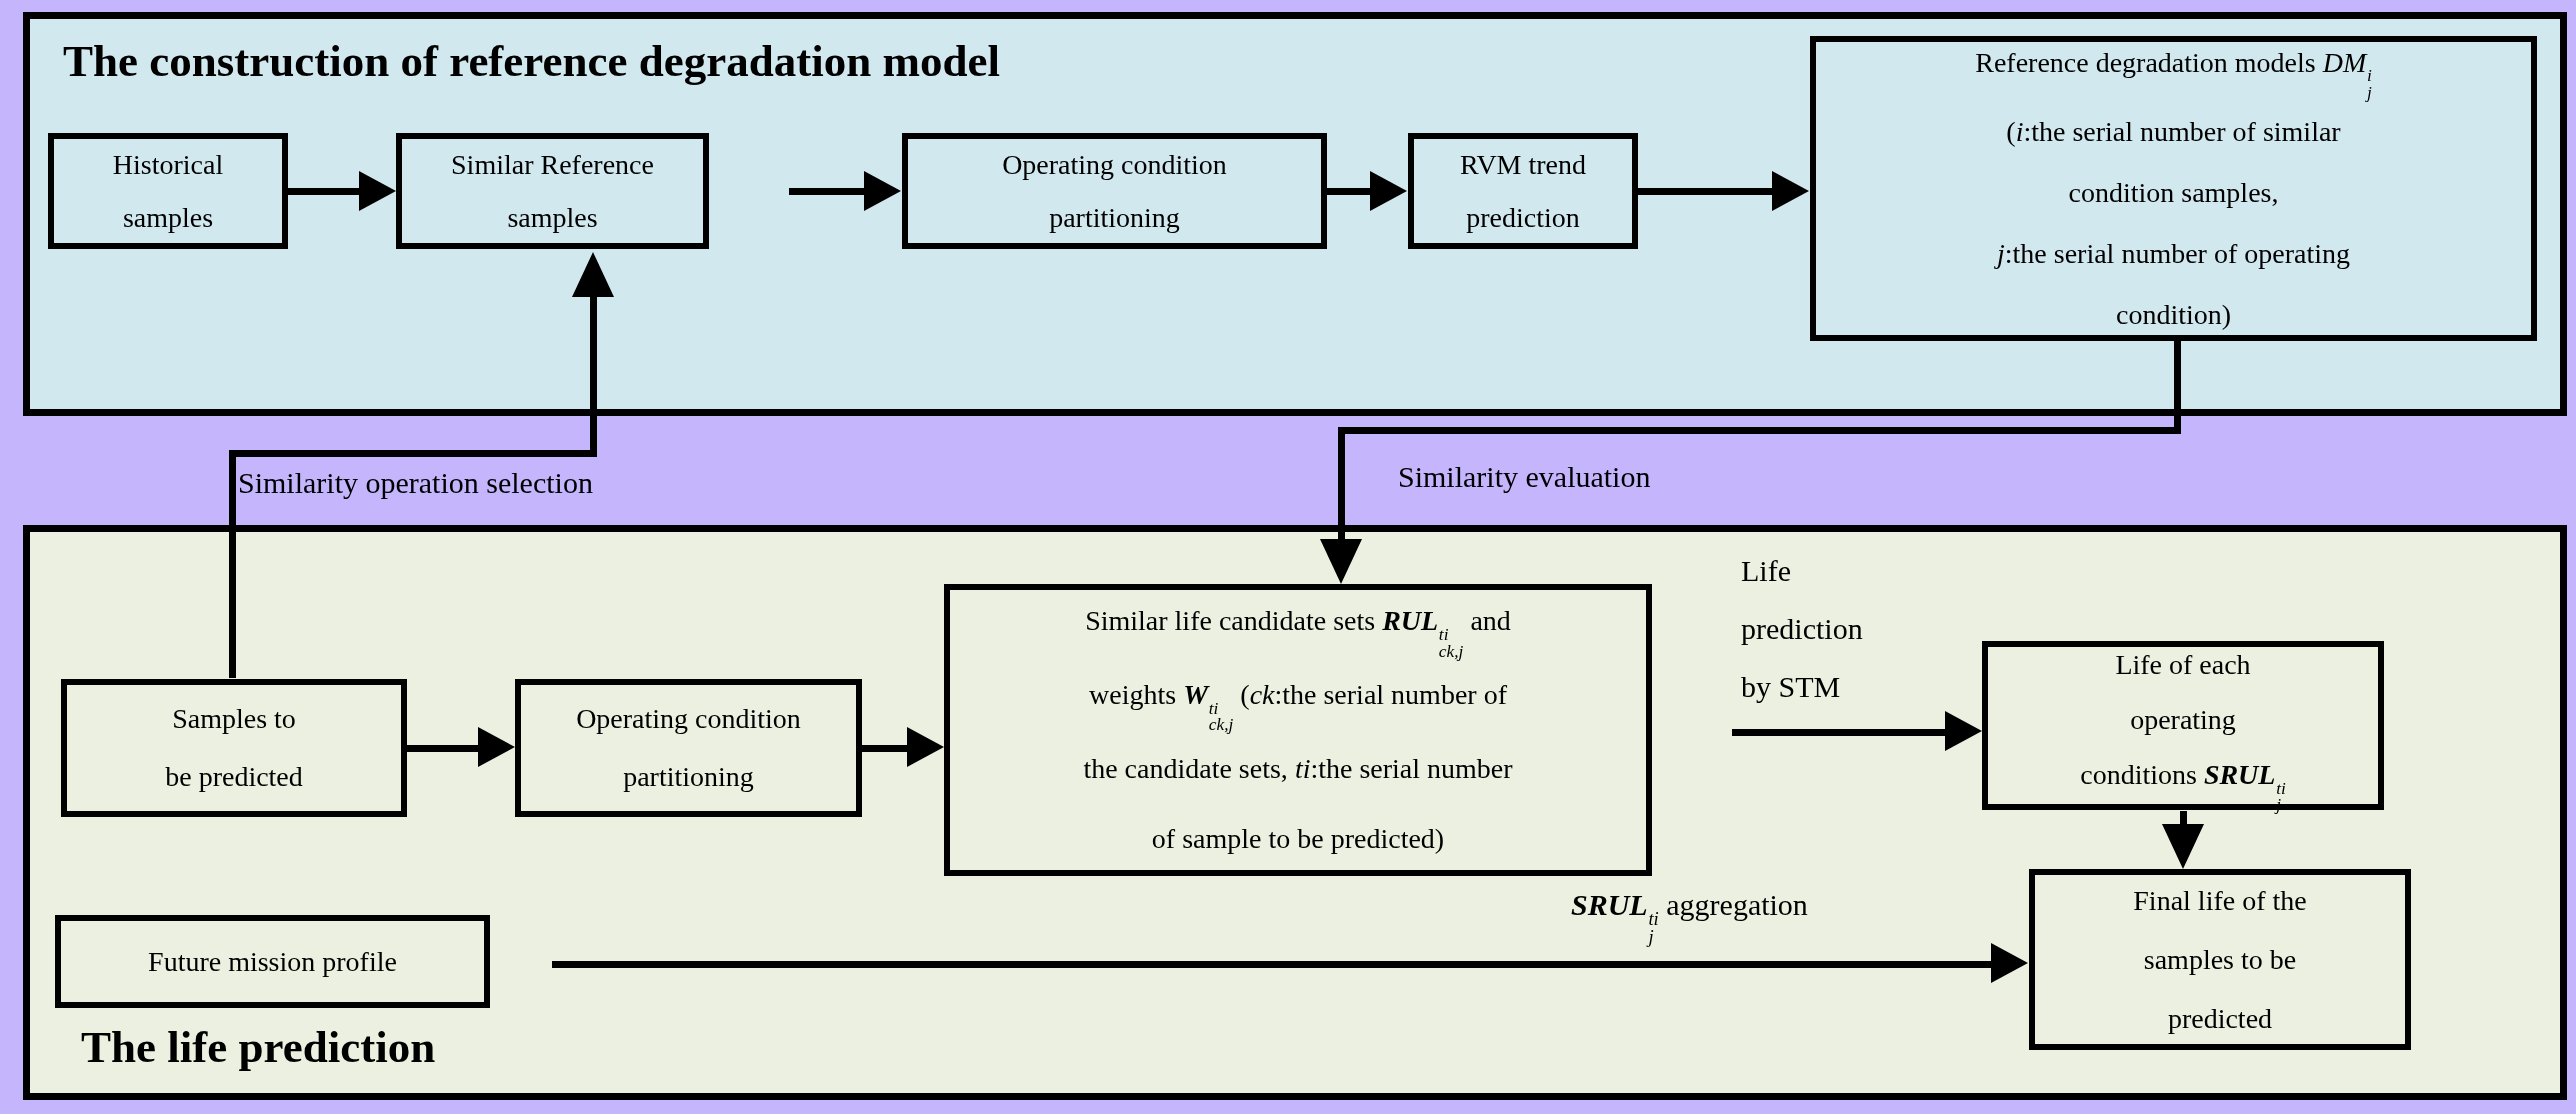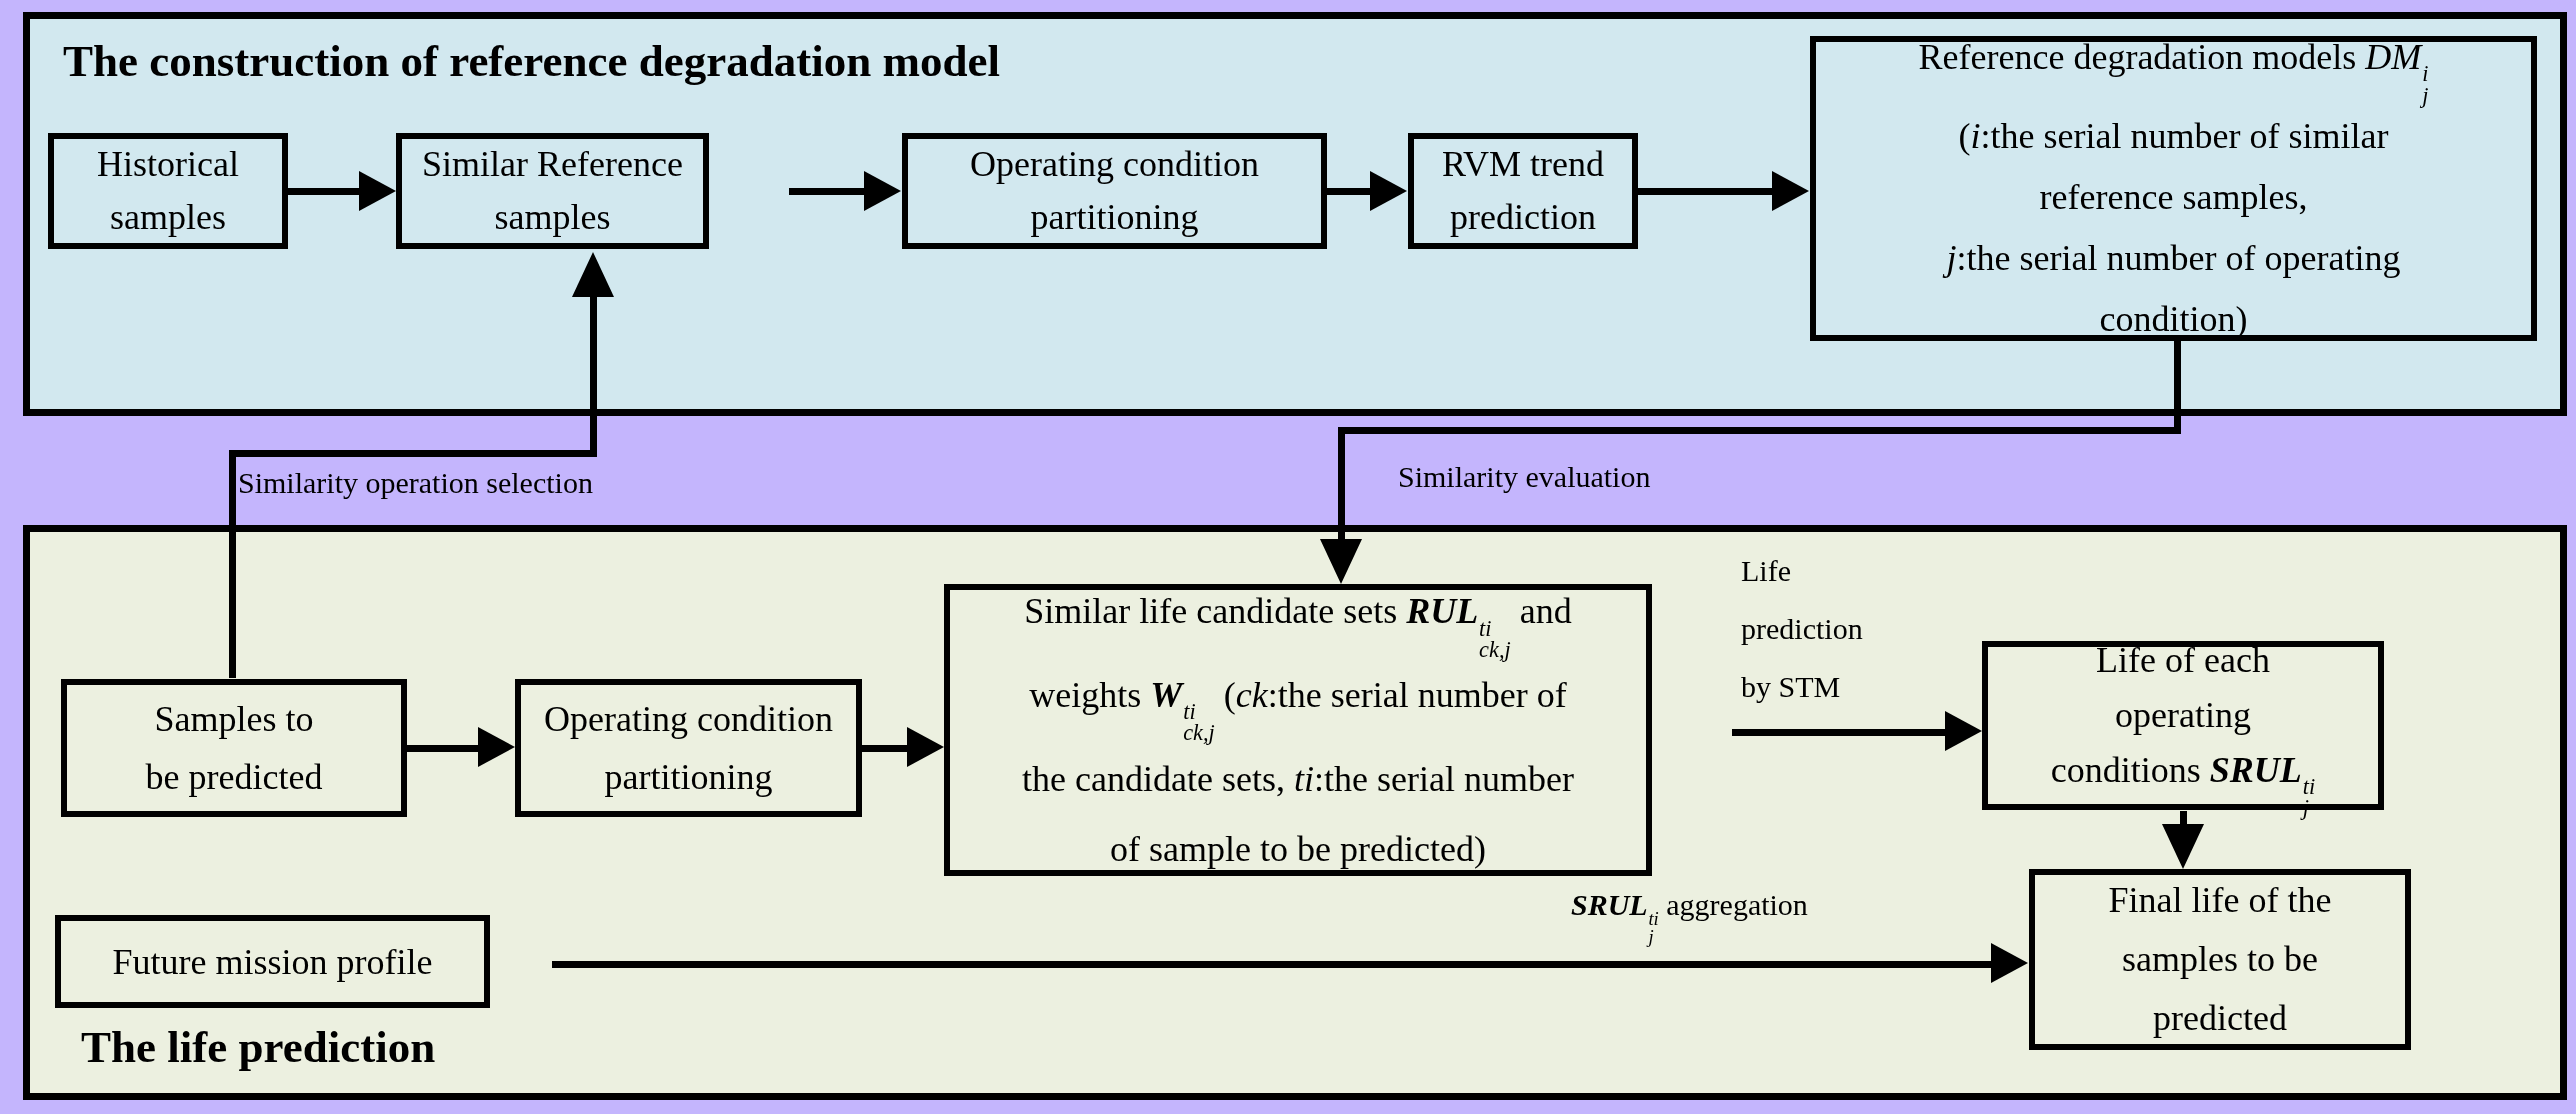--- a/index.html
+++ b/index.html
@@ -8,21 +8,21 @@
     font-family:"Liberation Serif","DejaVu Serif",serif;color:#000;
     overflow:hidden;
   }
   .container{position:absolute;border:7.2px solid #000;box-sizing:border-box;z-index:1;}
   .container.blue{background:#d2e8ef;}
   .container.green{background:#ecf0e0;}
   .sec-title{position:absolute;font-weight:bold;font-size:45px;line-height:50px;white-space:nowrap;z-index:4;}
   .box{
     position:absolute;border:6.5px solid #000;box-sizing:border-box;z-index:3;
     display:flex;flex-direction:column;align-items:center;justify-content:center;
-    text-align:center;font-size:36px;
+    text-align:center;font-size:28px;
   }
   .box.blue{background:#d2e8ef;}
   .box.green{background:#ecf0e0;}
   .t-line{white-space:nowrap;}
   .lh74 .t-line{line-height:53px;}
   .lh76 .t-line{line-height:55px;}
   .lh80 .t-line{line-height:58px;}
   .lh82 .t-line{line-height:59px;}
   .lh84 .t-line{line-height:61px;}
   .lh97 .t-line{line-height:70px;}
@@ -76,21 +76,21 @@
       <div class="t-line">RVM trend</div>
       <div class="t-line">prediction</div>
     </div>
 
   <div class="box blue lh84" style="left:1810px;top:36px;width:727px;height:305px;">
       <div class="t-line"><span>Reference degradation models </span><span><span class="mbase">DM</span><span class="ss">
             <span class="ssup">i</span>
             <span class="ssub">j</span>
           </span></span></div>
       <div class="t-line"><span>(</span><span class="i">i</span><span>:the serial number of similar</span></div>
-      <div class="t-line"><span>reference samples,</span></div>
+      <div class="t-line"><span>condition samples,</span></div>
       <div class="t-line"><span class="i">j</span><span>:the serial number of operating</span></div>
       <div class="t-line"><span>condition)</span></div>
     </div>
 
   <div class="hline" style="left:288px;top:188px;width:72px;"></div>
   <div class="arrow-r" style="left:359px;top:171px;"></div>
 
   <div class="hline" style="left:789px;top:188px;width:76px;"></div>
   <div class="arrow-r" style="left:864px;top:171px;"></div>
 

